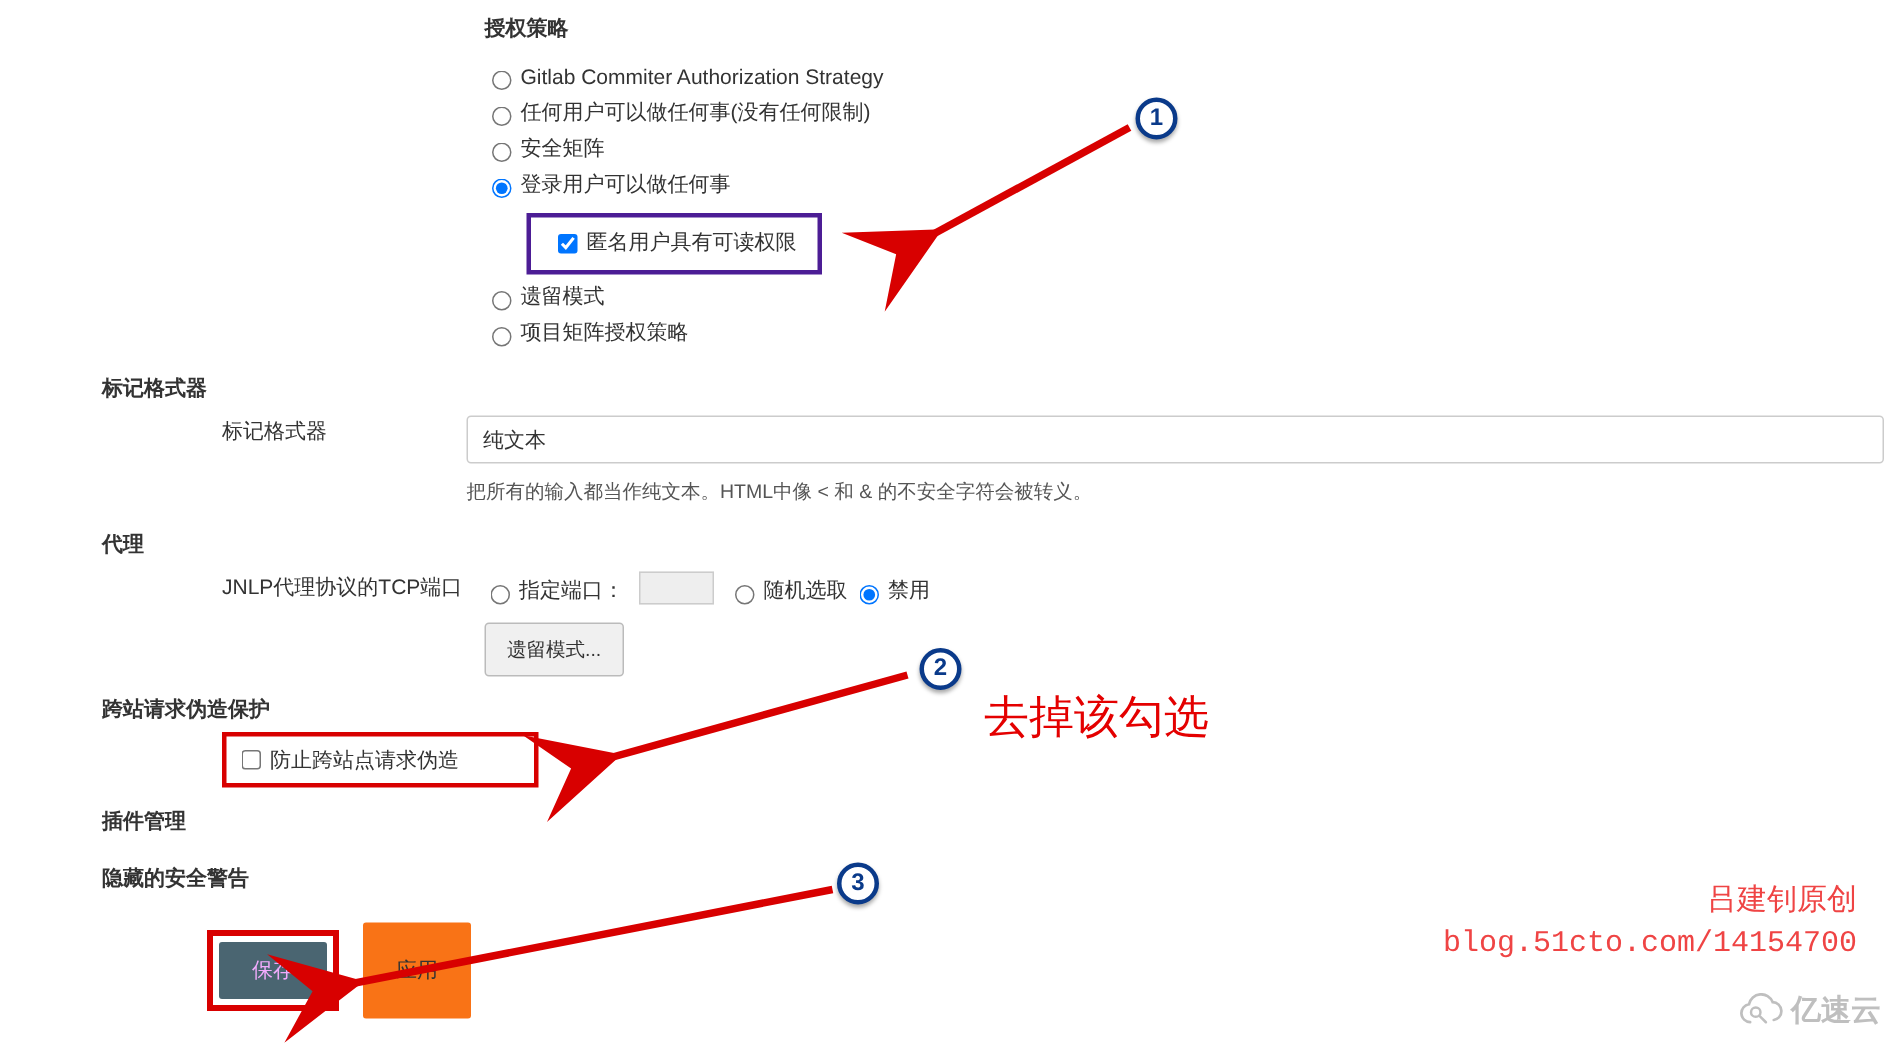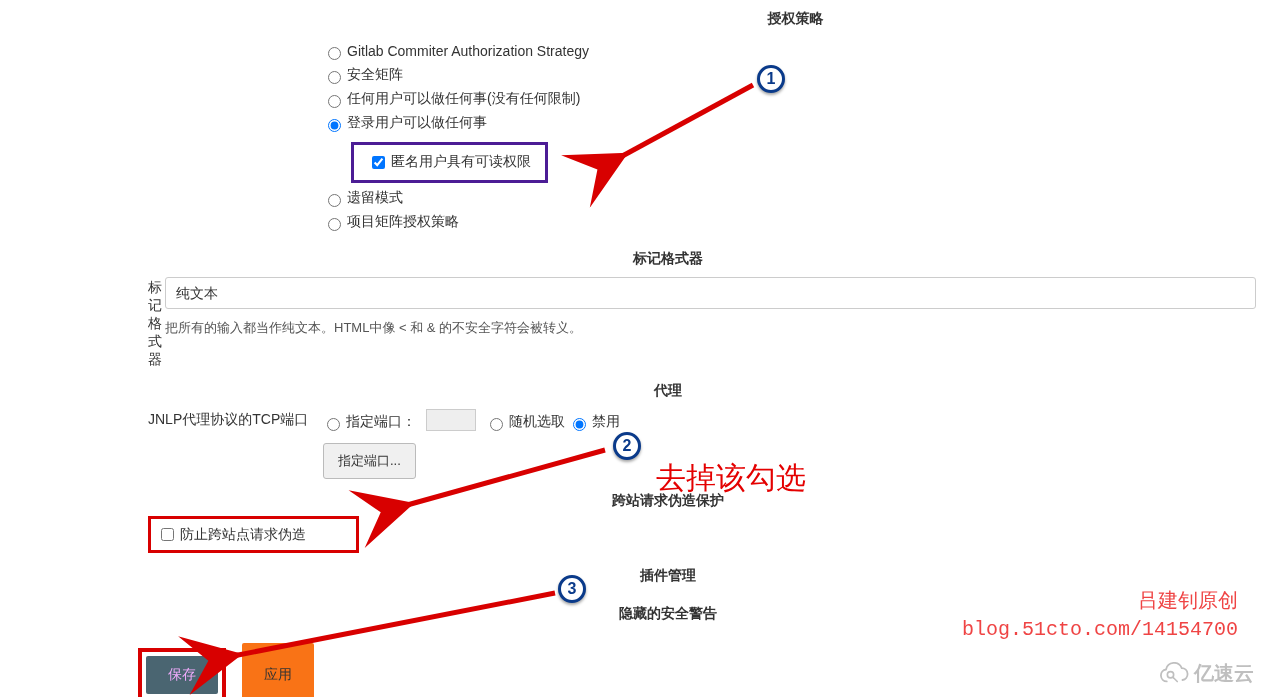--- a/index.html
+++ b/index.html
@@ -14,34 +14,34 @@
     height: 697px;
     position: relative;
     overflow: hidden;
   }
   .form-area { position: absolute; left: 0; top: 0; width: 1268px; }
   .row { display: flex; padding: 3px 12px 3px 148px; }
   .label-col { width: 175px; font-size: 14px; color: #333; padding-top: 2px; }
   .field-col { flex: 1; }
   .section-title {
     font-weight: bold; font-size: 14px; color: #333;
-    padding: 4px 0 6px 68px; margin-top: 6px; text-align: center;
+    padding: 4px 0 6px 68px; margin-top: 6px;
   }
   .section-title.lvl2 { padding-left: 323px; }
   .radio-line { margin: 6px 0 6px 0; font-size: 14px; color: #333; }
   .radio-line input[type=radio] { margin-right: 6px; vertical-align: middle; }
   .sub-check {
     margin: 4px 0 0 28px; padding: 8px 14px;
     border: 3px solid #4c1d95; display: inline-block;
   }
   .sub-check input { margin-right: 6px; vertical-align: middle; }
   .select-like {
     border: 1px solid #ccc; border-radius: 3px;
     height: 32px; line-height: 30px; padding: 0 10px;
-    width: 1091px; background: #fff;
+    width: 945px; background: #fff;
   }
   .help-txt { font-size: 13px; color: #555; padding: 10px 0 4px 0; }
   .port-line { display:flex; align-items:flex-end; gap:4px; }
   .port-line input[type=radio]{ margin-left:4px; margin-right:2px; vertical-align:middle;}
   .port-line input[type=text]{ width:50px; height:22px; border:1px solid #ccc; background:#eee; margin:0 6px;}
   .btn-std {
     display:inline-block; border:1px solid #bbb; background:#f0f0f0;
     color:#333; font-size:13px; padding:8px 14px; border-radius:3px;
     cursor:pointer; margin-top:12px;
   }
@@ -89,22 +89,22 @@
 </head>
 <body>
 
 <div class="form-area">
 
   <div class="section-title lvl2">授权策略</div>
   <div class="row">
       <div class="label-col"></div>
       <div class="field-col">
     <div class="radio-line"><input type="radio" name="auth" style=""><span>Gitlab Commiter Authorization Strategy</span></div>
+    <div class="radio-line"><input type="radio" name="auth" style=""><span>任何用户可以做任何事(没有任何限制)</span></div>
     <div class="radio-line"><input type="radio" name="auth" style=""><span>安全矩阵</span></div>
-    <div class="radio-line"><input type="radio" name="auth" style=""><span>任何用户可以做任何事(没有任何限制)</span></div>
     <div class="radio-line"><input type="radio" name="auth" checked="" style=""><span>登录用户可以做任何事</span></div>
     <div class="sub-check">
       <input type="checkbox" checked="" style=""><span>匿名用户具有可读权限</span>
     </div>
     <div class="radio-line"><input type="radio" name="auth" style=""><span>遗留模式</span></div>
     <div class="radio-line"><input type="radio" name="auth" style=""><span>项目矩阵授权策略</span></div>
   </div>
     </div>
 
   <div class="section-title">标记格式器</div>
@@ -122,21 +122,21 @@
     <div class="field-col">
       <div class="port-line">
         <input type="radio" name="port" style="">
           <span>指定端口：</span>
         <input type="text" disabled="" style="">
         <input type="radio" name="port" style="">
           <span>随机选取</span>
         <input type="radio" name="port" checked="" style="">
           <span>禁用</span>
       </div>
-      <button class="btn-std">指定端口...</button>
+      <button class="btn-std">遗留模式...</button>
     </div>
   </div>
 
   <div class="section-title">跨站请求伪造保护</div>
   <div class="csrf-box">
     <span class="check-line"><input type="checkbox" style=""><span>防止跨站点请求伪造</span></span>
   </div>
 
   <div class="section-title" style="margin-top:10px;">插件管理</div>
 

